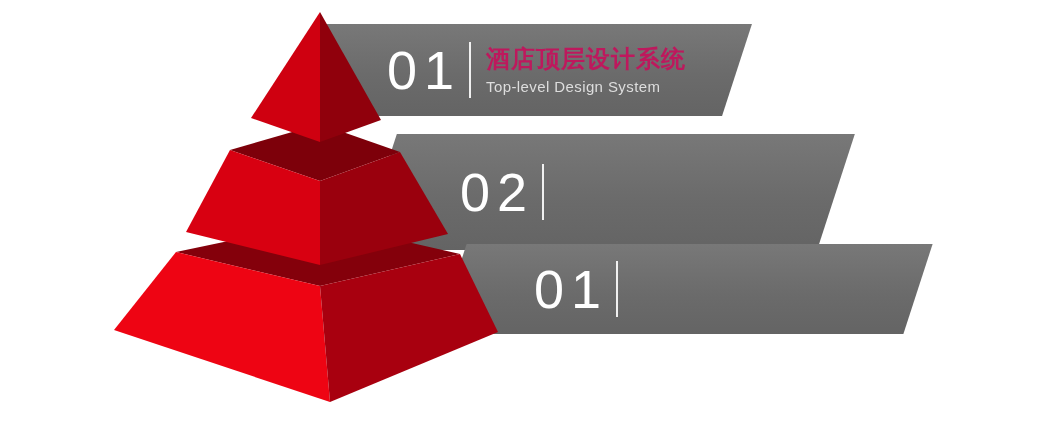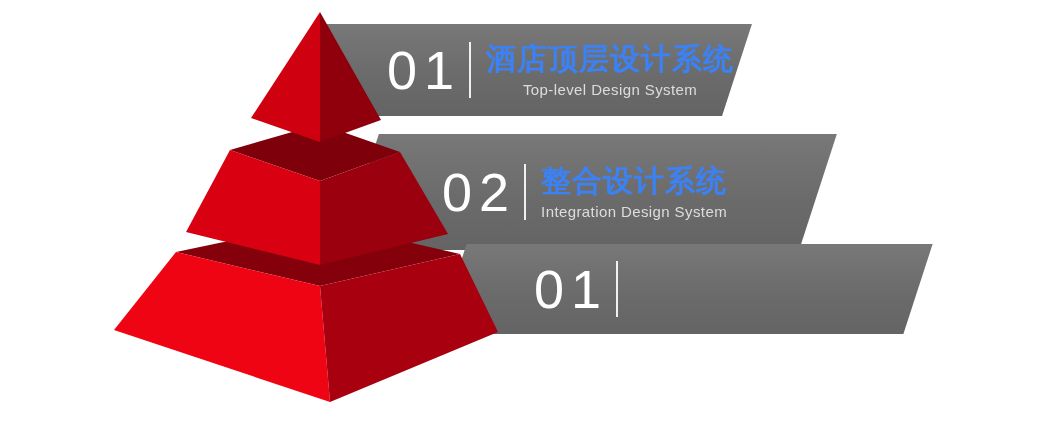--- a/index.html
+++ b/index.html
@@ -13,21 +13,20 @@
     width: 1037px;
     height: 425px;
     background: #ffffff;
     overflow: hidden;
   }
 
   
   .banner {
     position: absolute;
     z-index: 1;
-    text-align: center;
   }
   .banner .bg {
     position: absolute;
     inset: 0;
     transform: skewX(-18deg);
     background: linear-gradient(180deg, #787878 0%, #6b6b6b 55%, #646464 100%);
   }
   .banner .content {
     position: relative;
     height: 100%;
@@ -45,37 +44,37 @@
   }
   .divider {
     width: 2px;
     height: 56px;
     background: rgba(255,255,255,0.9);
     margin: 0 15px 0 8px;
     flex: 0 0 auto;
   }
   .titles { display: flex; flex-direction: column; }
   .zh {
-    font-size: 30px;
+    font-size: 24px;
     line-height: 1.15;
-    color: #3b82f6;
+    color: #be185d;
     font-weight: 600;
     letter-spacing: 1px;
     white-space: nowrap;
   }
   .en {
     font-size: 15px;
     color: #dddddd;
     margin-top: 5px;
     letter-spacing: 0.4px;
     white-space: nowrap;
   }
 
   .b1 { left: 305px; top: 24px;  width: 432px; height: 92px; }
-  .b2 { left: 360px; top: 134px; width: 458px; height: 116px; }
+  .b2 { left: 378px; top: 134px; width: 458px; height: 116px; }
   .b3 { left: 452px; top: 244px; width: 466px; height: 90px; }
 
   
   .pyramid-svg {
     position: absolute;
     left: 0;
     top: 0;
     z-index: 2;
   }
 </style>
@@ -94,24 +93,20 @@
         <div class="en">Top-level Design System</div>
       </div>
     </div>
   </div>
 
   <div class="banner b2">
     <div class="bg"></div>
     <div class="content">
       <span class="num">02</span>
       <span class="divider"></span>
-      <div class="titles">
-        <div class="zh">整合设计系统</div>
-        <div class="en">Integration Design System</div>
-      </div>
     </div>
   </div>
 
   <div class="banner b3">
     <div class="bg"></div>
     <div class="content">
       <span class="num">01</span>
       <span class="divider"></span>
       <div class="titles">
       </div>

